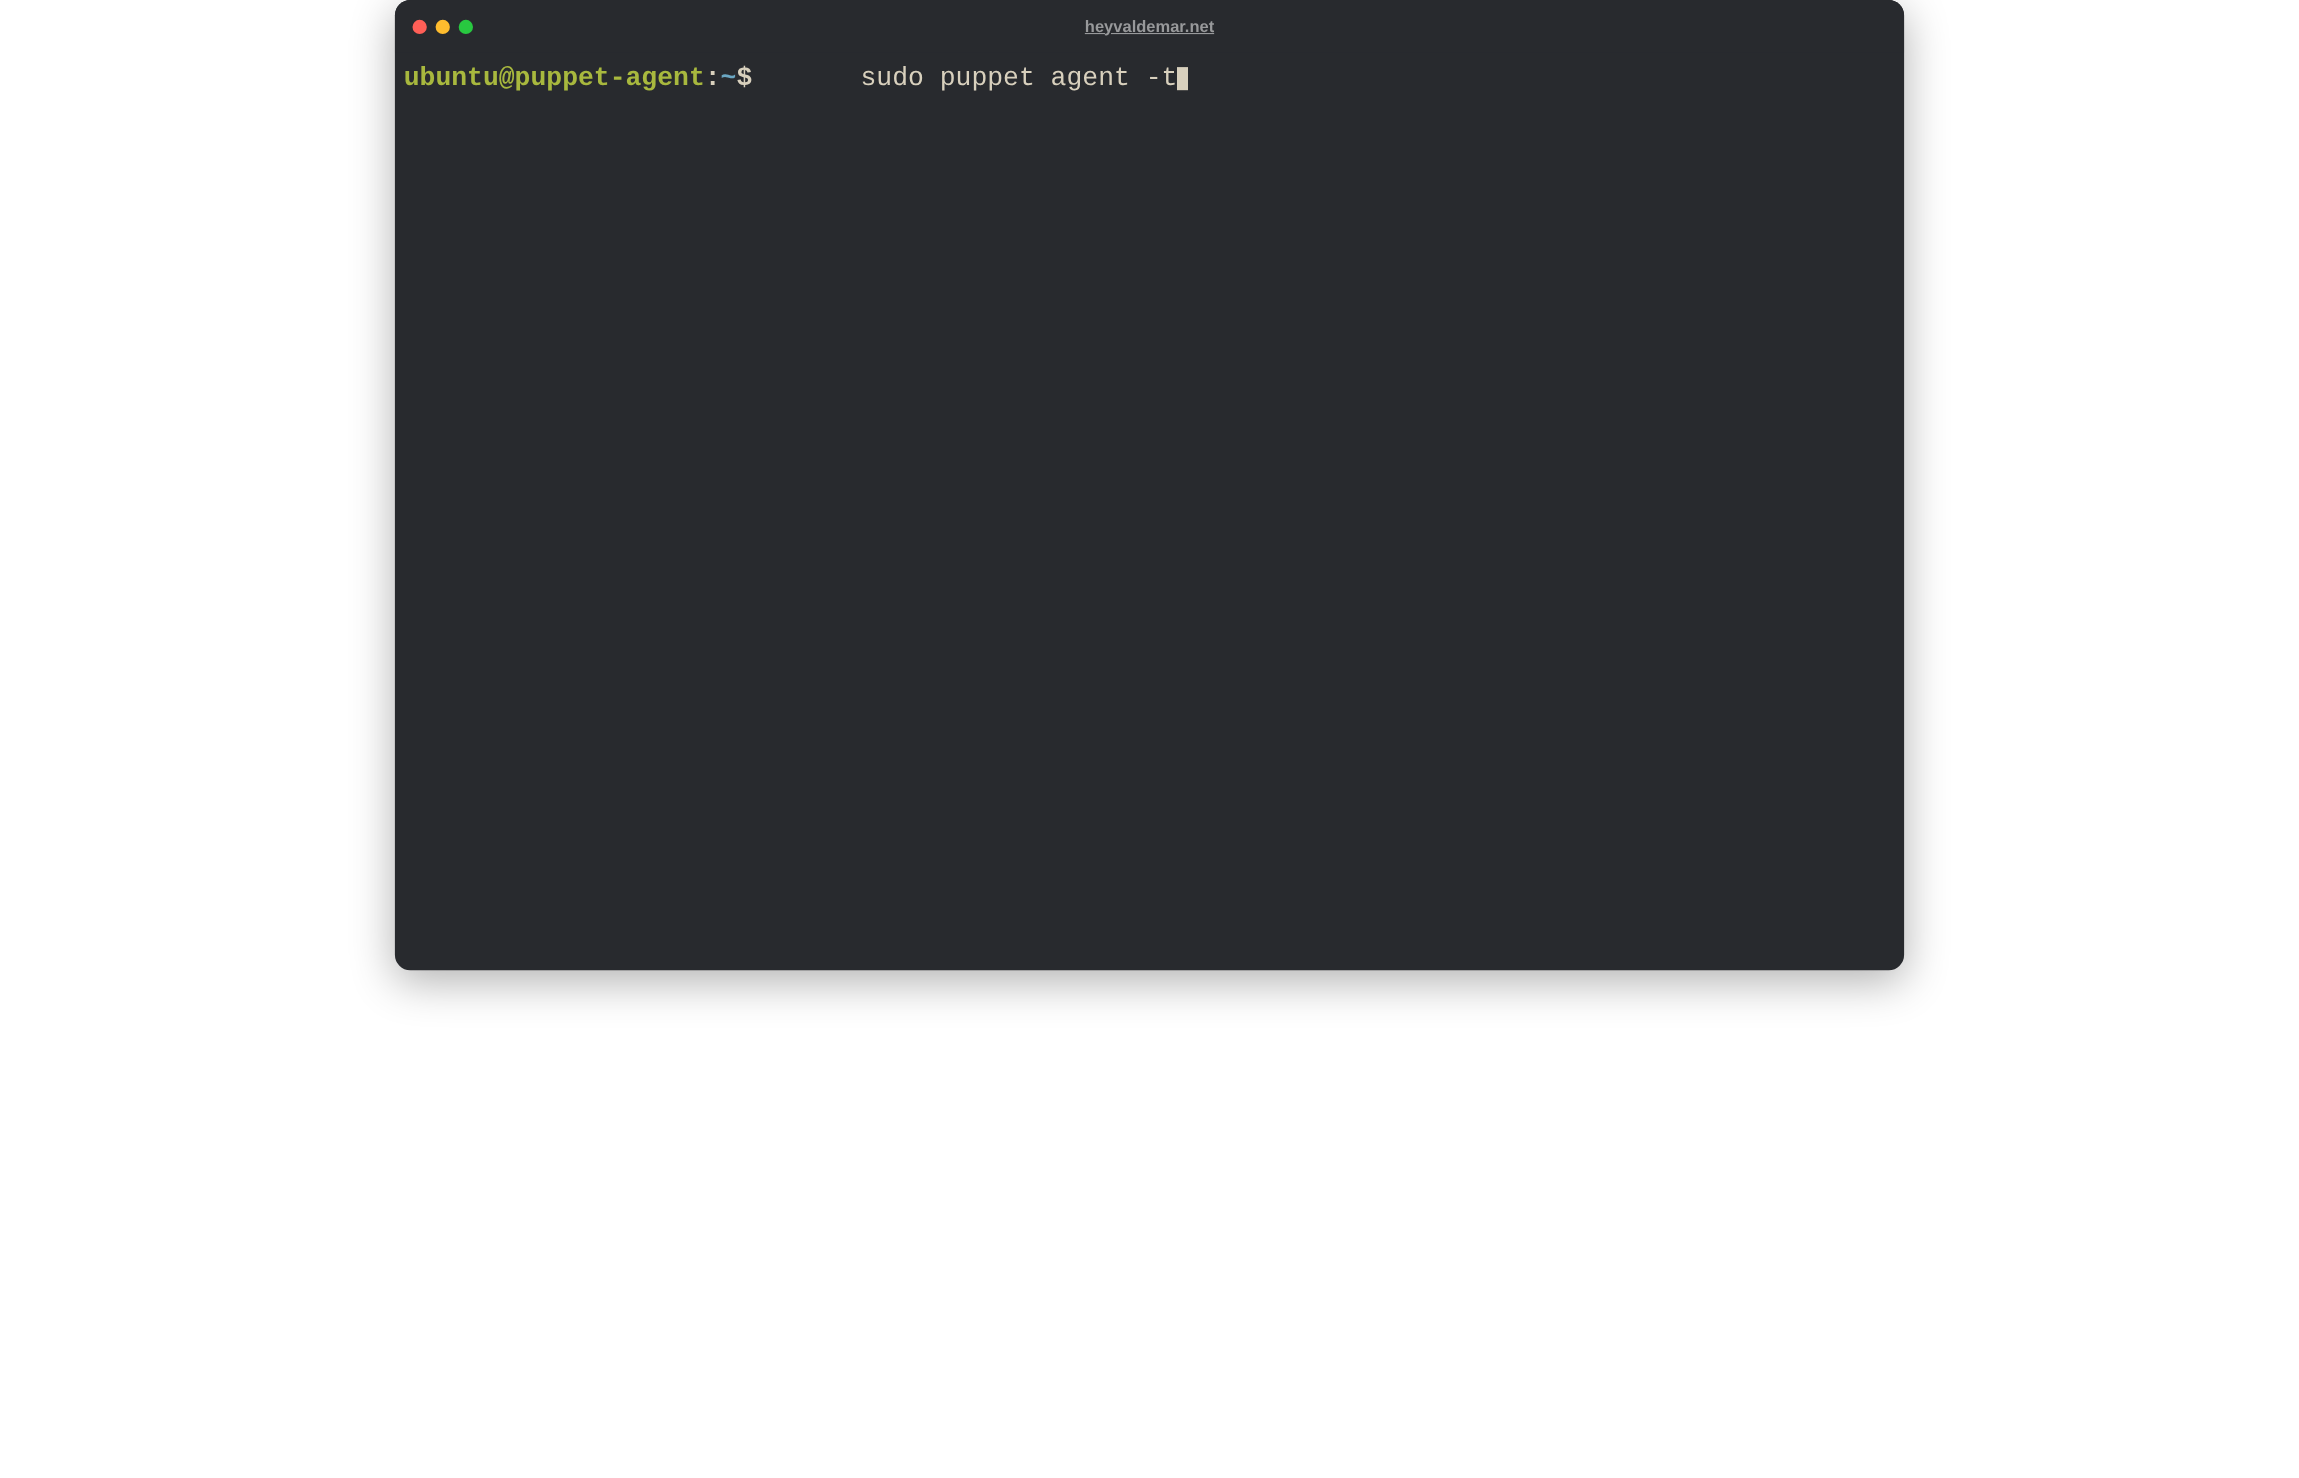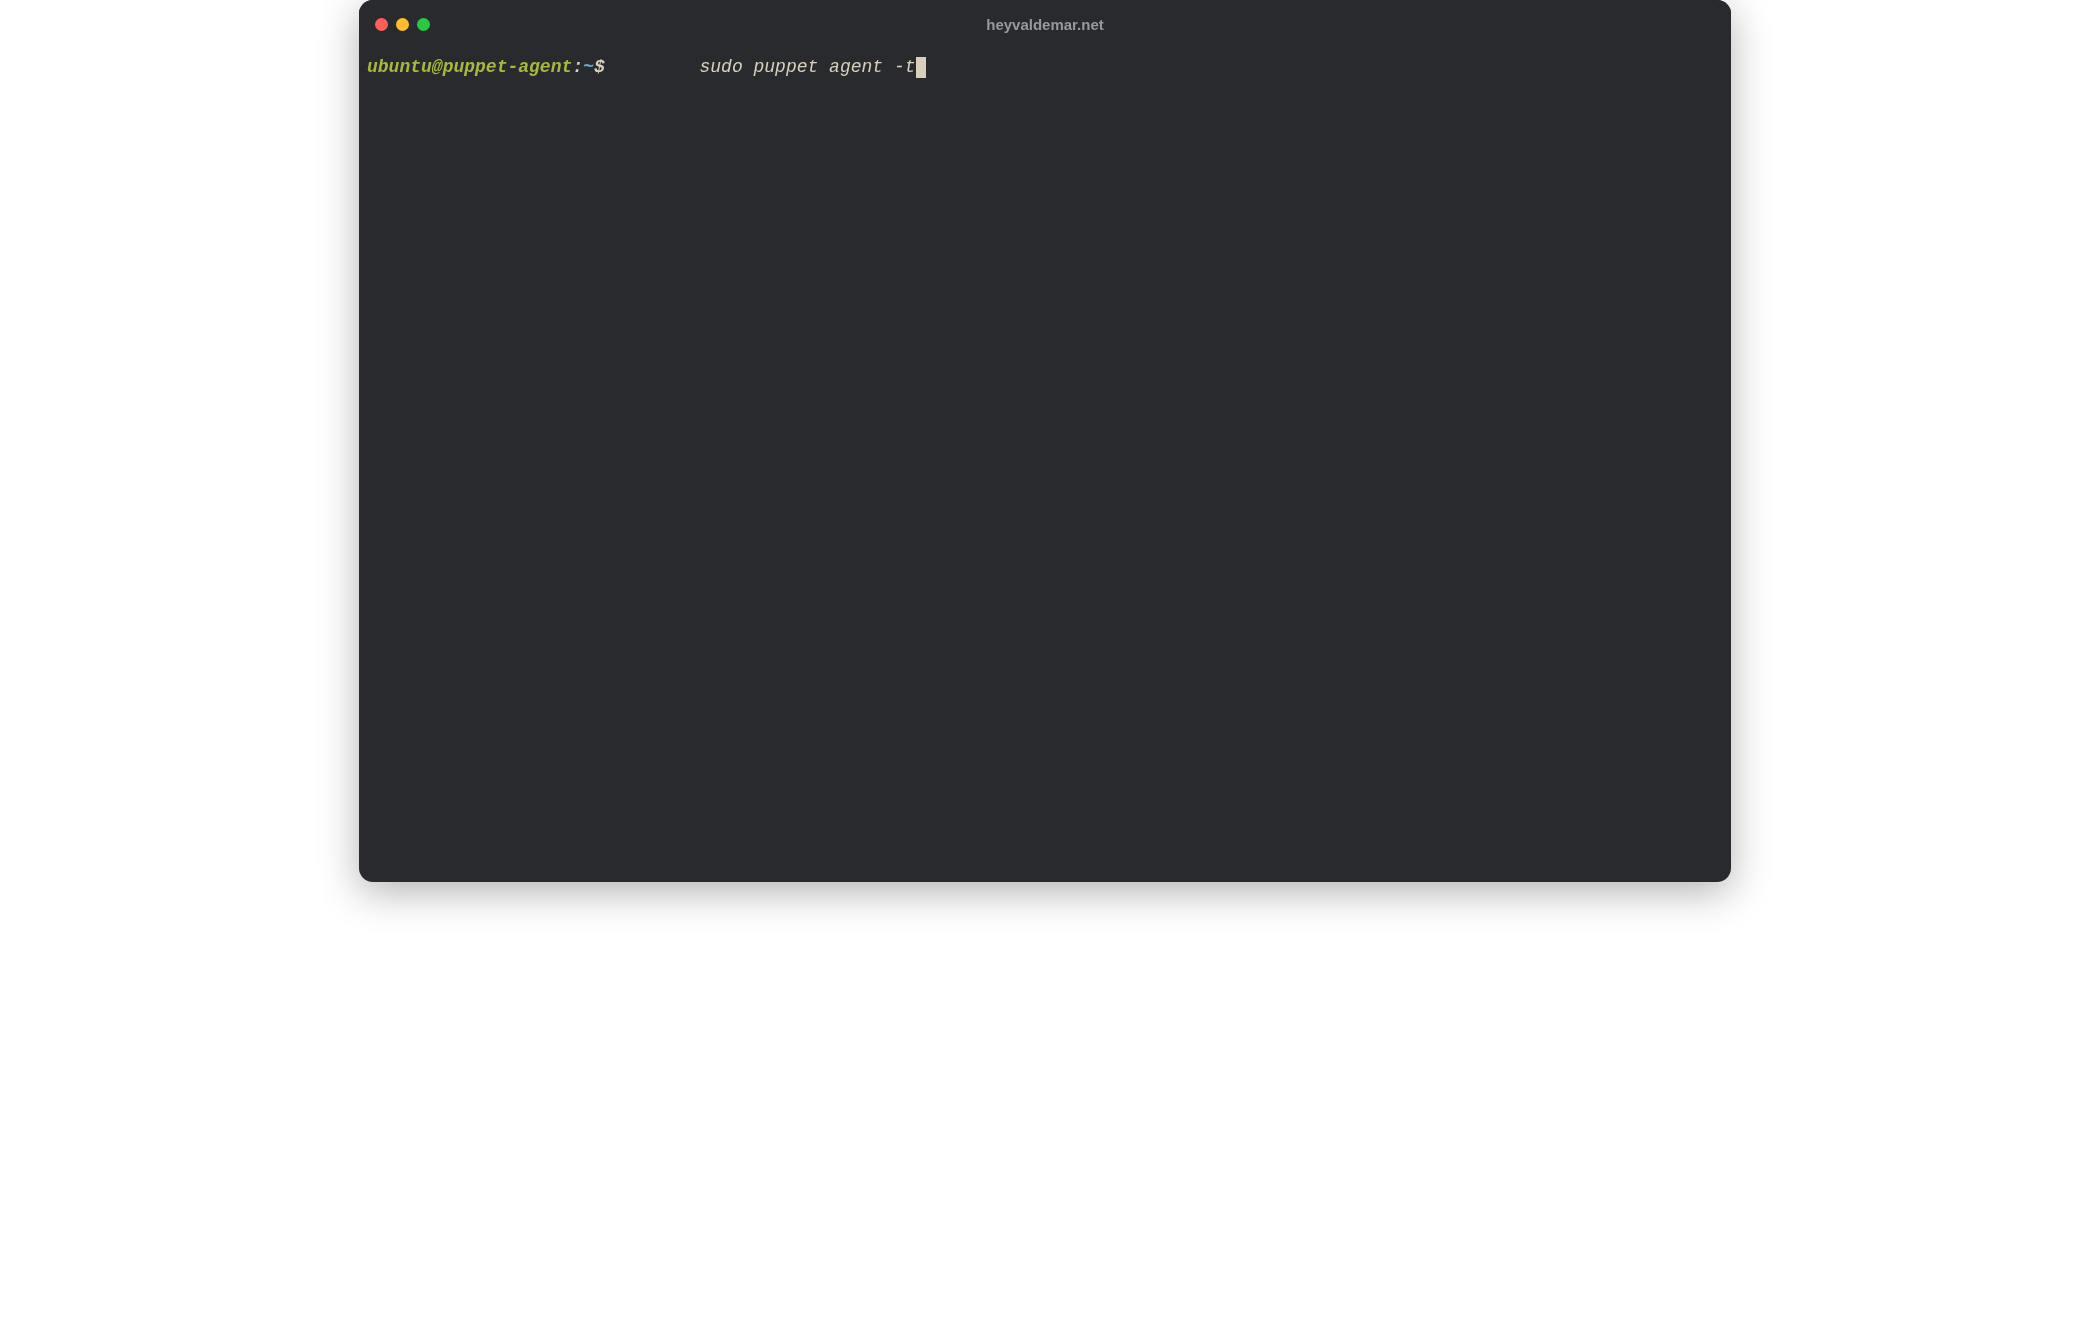--- a/index.html
+++ b/index.html
@@ -62,31 +62,31 @@
     }
     
     .title {
       position: absolute;
       left: 50%;
       transform: translateX(-50%);
       color: #98999b;
       font-family: -apple-system, BlinkMacSystemFont, "Segoe UI", Helvetica, sans-serif;
       font-size: 15px;
       font-weight: 600;
+      text-decoration: underline;
     }
     
     .terminal-body {
       flex: 1;
       padding: 8px 8px;
       font-family: "SF Mono", "Menlo", "Monaco", "Consolas", "Courier New", monospace;
-      font-size: 18px;
+      font-size: 24px;
       line-height: 1.3;
       color: #d8d0bd;
       overflow: hidden;
-      font-style: italic;
     }
     
     .terminal-line {
       white-space: pre;
       display: flex;
       align-items: center;
     }
     
     .user-host {
       color: #a8b83e;

